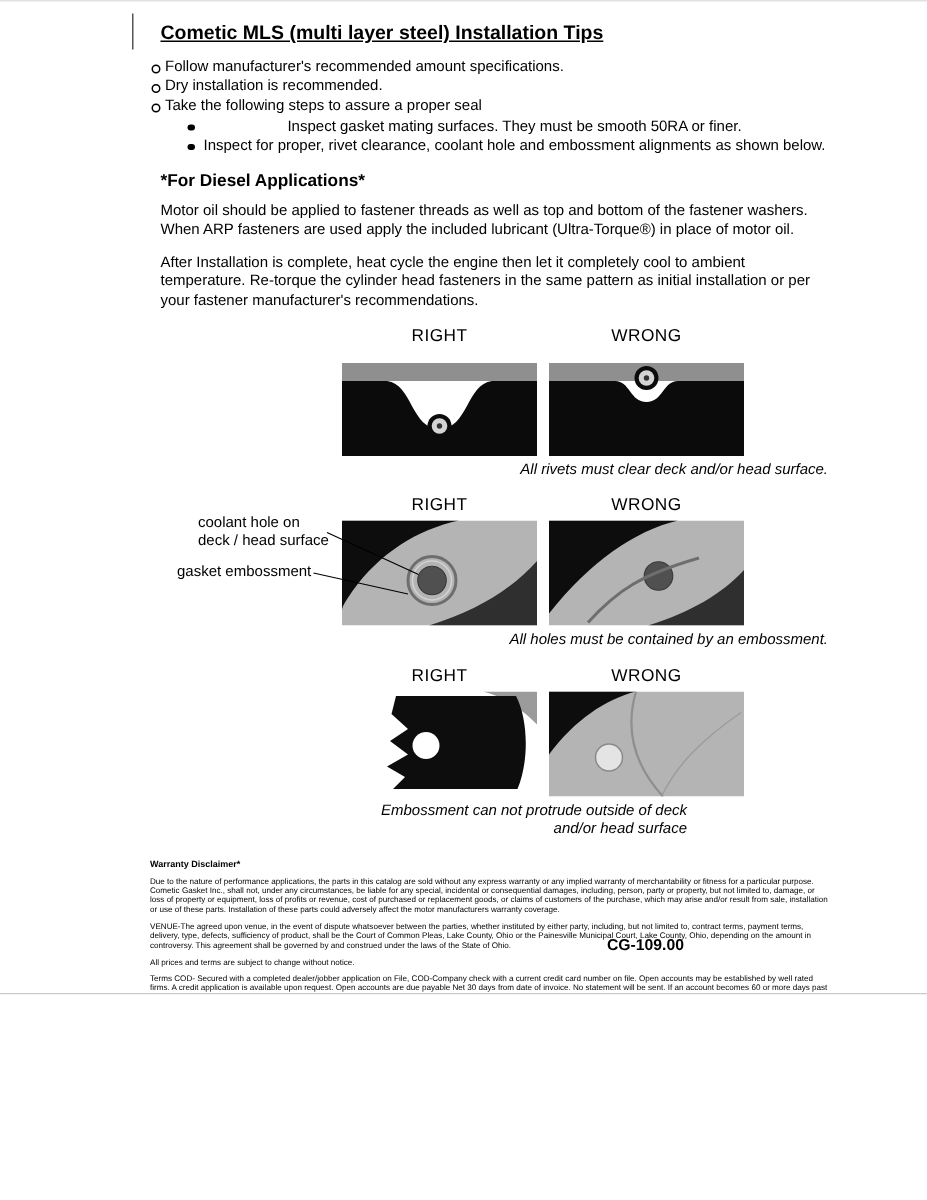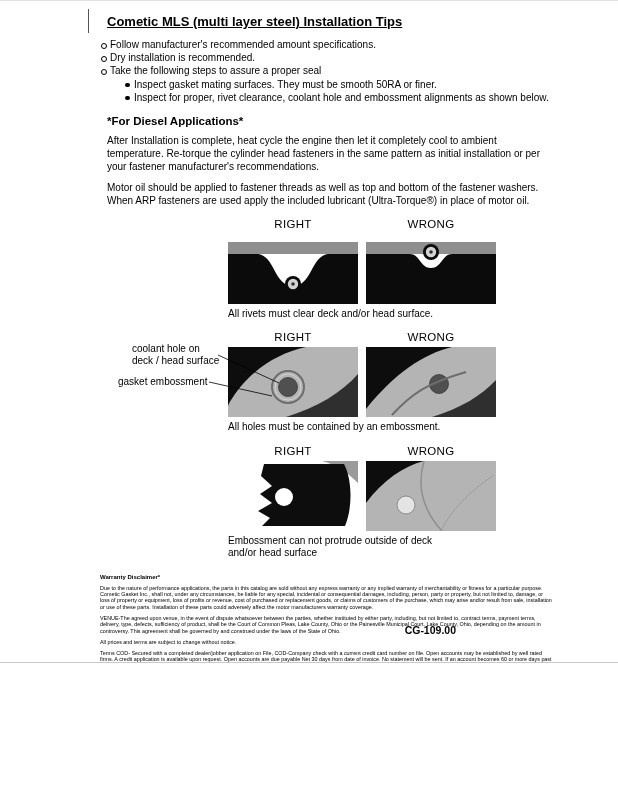--- a/index.html
+++ b/index.html
@@ -10,33 +10,33 @@
   .corner-mark { position:absolute; left:88px; top:8px; width:1px; height:24px; background:#555; }
   .content { position:absolute; left:100px; top:13px; width:452px; }
 
   .title { font-size:13px; font-weight:bold; text-decoration:underline; margin:0 0 9px 7px; }
 
   .tips-list { list-style:none; font-size:10px; line-height:1.32; }
   .tips-list > li { position:relative; padding-left:10px; }
   .tips-list > li::before { content:""; position:absolute; left:1px; top:4.5px; width:4px; height:4px;
                             border:1px solid #000; border-radius:50%; }
   .sub-list { list-style:none; margin-left:14px; }
-  .sub-list > li { position:relative; padding-left:10px; }
+  .sub-list > li { position:relative; padding-left:10px;text-align:center; }
   .sub-list > li::before { content:""; position:absolute; left:1px; top:5px; width:4.5px; height:4.5px;
                            background:#000; border-radius:50%; }
 
   .diesel-heading { font-size:11.5px; font-weight:bold; margin:11px 0 8px 7px; }
   .para { font-size:10px; line-height:1.28; margin:0 0 9px 7px; width:440px; }
 
   .diagram-section { margin-top:3px; margin-left:128px; }
   .diagram-row { display:flex; gap:8px; }
   .panel-col { width:130px; text-align:center; }
   .panel-header { font-size:11.5px; line-height:14px; margin-bottom:3px; letter-spacing:0.3px; }
   .panel-col svg { display:block; }
-  .caption { font-size:10px; line-height:1.25; text-align:left; margin:4px 0 10px 0; }
+  .caption { font-size:10px; line-height:1.25; text-align:right; margin:4px 0 10px 0;font-style:italic; }
   .caption-wrap { width:230px; }
 
   .row2-wrap { position:relative; }
   .callout { position:absolute; font-size:10px; line-height:1.18; white-space:pre-line; }
   .callout1 { left:-96px; top:13px; width:96px; }
   .callout2 { left:-110px; top:46px; width:100px; }
   .callout-lines { position:absolute; left:-110px; top:0; width:260px; height:100px; pointer-events:none; }
 
   .legal { margin-top:14px; width:452px; }
   .legal-heading { font-size:6px; font-weight:bold; margin-bottom:5px; }
@@ -59,22 +59,22 @@
       <li><span>Dry installation is recommended.</span></li>
       <li><span>Take the following steps to assure a proper seal</span>
         <ul class="sub-list">
           <li><span>Inspect gasket mating surfaces.  They must be smooth 50RA or finer.</span></li>
           <li><span>Inspect for proper, rivet clearance, coolant hole and embossment alignments as shown below.</span></li>
         </ul>
       </li>
     </ul>
 
     <h2 class="diesel-heading">*For Diesel Applications*</h2>
+    <p class="para">Motor oil should be applied to fastener threads as well as top and bottom of the fastener washers. When ARP fasteners are used apply the included lubricant (Ultra-Torque®) in place of motor oil.</p>
     <p class="para">After Installation is complete, heat cycle the engine then let it completely cool to ambient temperature. Re-torque the cylinder head fasteners in the same pattern as initial installation or per your fastener manufacturer's recommendations.</p>
-    <p class="para">Motor oil should be applied to fastener threads as well as top and bottom of the fastener washers. When ARP fasteners are used apply the included lubricant (Ultra-Torque®) in place of motor oil.</p>
 
     <div class="diagram-section">
 
       <div class="diagram-row">
         <div class="panel-col">
           <div class="panel-header">RIGHT</div>
           <svg width="130" height="70" viewBox="0 0 130 70">
             <rect width="130" height="70" fill="#ffffff"></rect>
             <rect y="8" width="130" height="12" fill="#8f8f8f"></rect>
             <rect y="20" width="130" height="50" fill="#0b0b0b"></rect>

